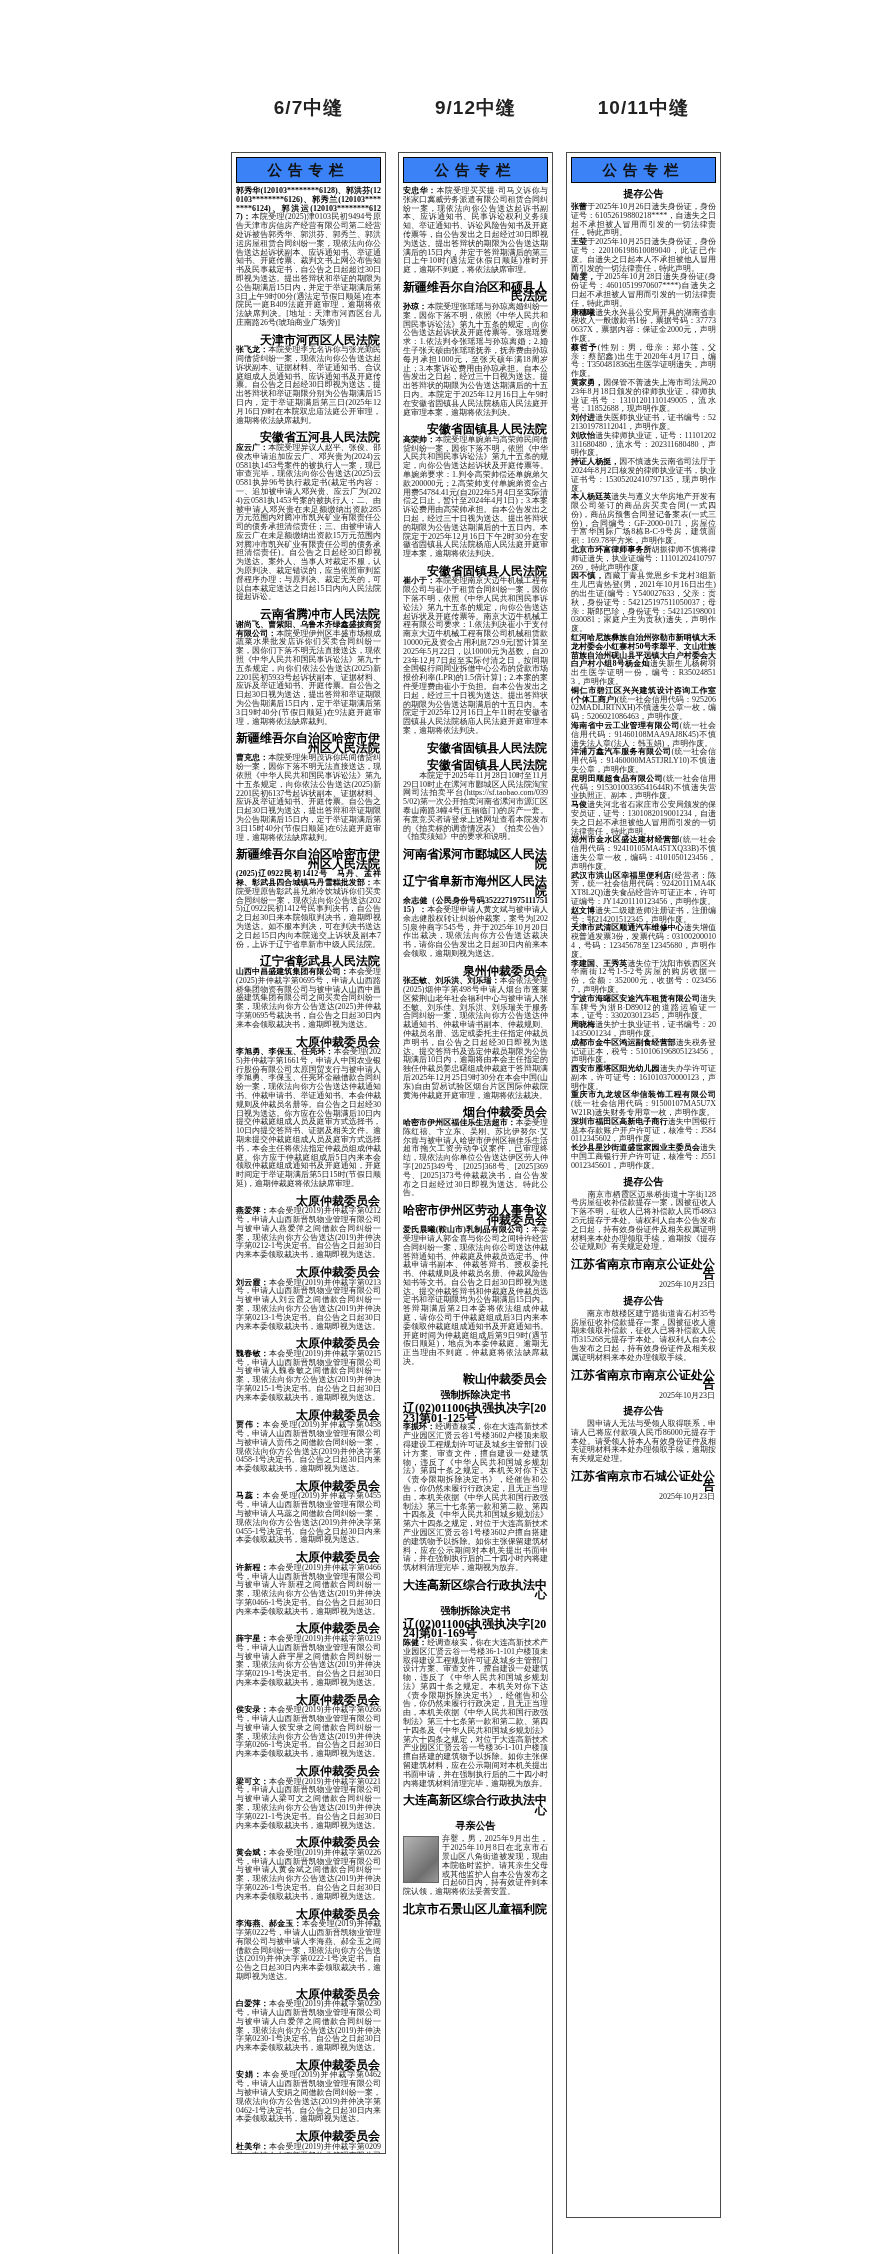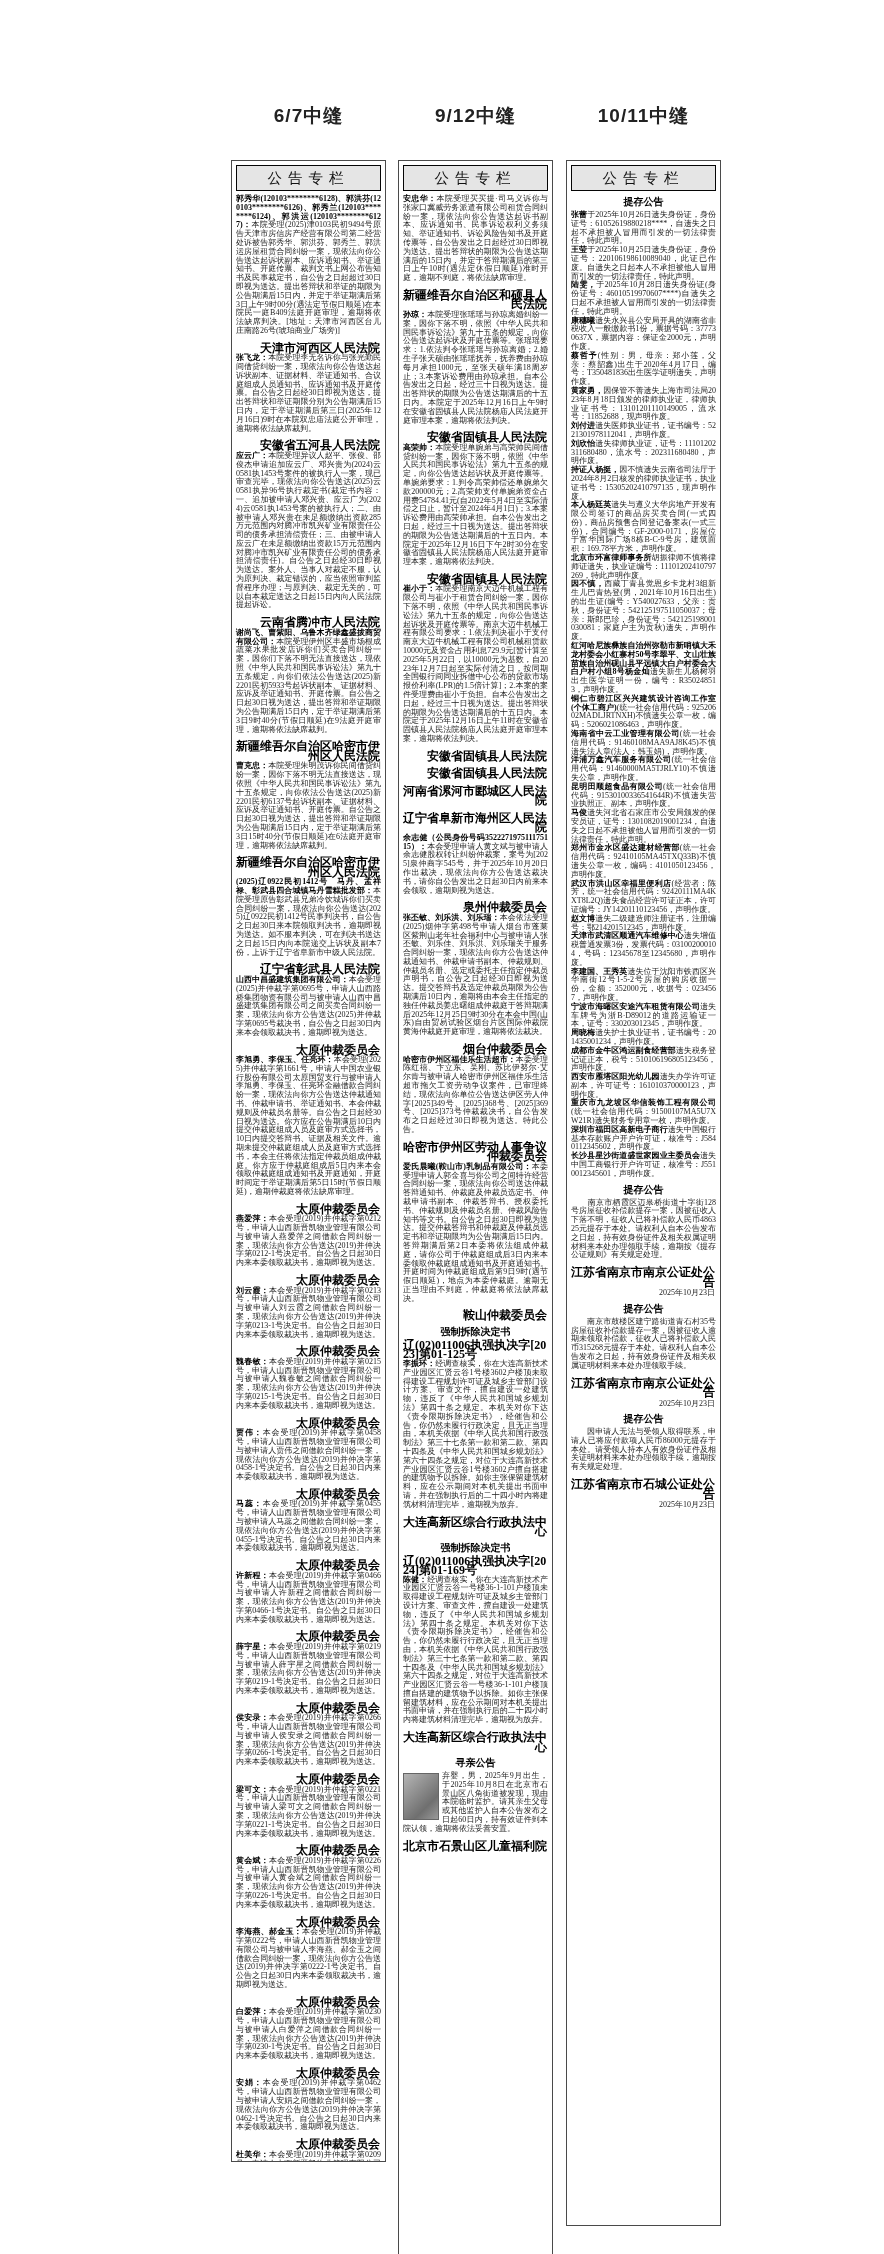--- a/index.html
+++ b/index.html
@@ -1,24 +1,24 @@
 <!DOCTYPE html>
 <html><head>
 <meta charset="utf-8">
 <style>
   html,body{margin:0;padding:0;background:#ffffff;}
   body{width:884px;height:2254px;position:relative;overflow:hidden;
        font-family:"Liberation Serif","DejaVu Serif",serif;color:#1f1f1f;}
-  .col{position:absolute;top:160px;width:155px;}
+  .col{position:absolute;top:152px;width:155px;}
   .col-title{position:absolute;top:-57px;left:0;width:100%;text-align:center;
        font-family:"Liberation Sans","DejaVu Sans",sans-serif;
        font-weight:bold;font-size:19px;color:#222;letter-spacing:1px;}
   .box{border:1px solid #4a4a4a;padding:3px 4px 5px;overflow:hidden;background:#fff;}
-  .banner{border:1px solid #050505;background:#e5e5e5;text-align:center;
-       font-weight:normal;font-size:14.5px;letter-spacing:6px;padding:3px 0 2px;
+  .banner{border:1px solid #050505;background:#3b82f6;text-align:center;
+       font-weight:bold;font-size:14.5px;letter-spacing:6px;padding:3px 0 2px;
        margin:1px 0 4px;color:#111;}
   .notice{font-size:8px;line-height:8.8px;text-align:justify;text-justify:inter-ideograph;
        margin:0;word-break:break-all;color:#222;}
   .notice b{color:#000;}
   .sig{font-size:12px;line-height:9.5px;font-weight:bold;text-align:right;
        margin:8px 1px 1px 0;color:#000;}
   .sec-h{font-size:10px;font-weight:bold;text-align:center;margin:4px 0 2px;color:#000;}
   .case-no{font-size:12px;font-weight:bold;line-height:9.5px;margin:0;word-break:break-all;color:#000;}
   .date-line{font-size:8px;line-height:9.5px;text-align:right;margin:0 1px 3px 0;color:#222;}
   .photo{float:left;width:34px;height:45px;margin:1px 3px 1px 0;border:1px solid #666;
@@ -84,20 +84,21 @@
         <div class="banner">公告专栏</div>
         <p class="notice"><b>安忠华：</b>本院受理买买提·司马义诉你与张家口冀威劳务派遣有限公司租赁合同纠纷一案，现依法向你公告送达起诉书副本、应诉通知书、民事诉讼权利义务须知、举证通知书、诉讼风险告知书及开庭传票等，自公告发出之日起经过30日即视为送达。提出答辩状的期限为公告送达期满后的15日内，并定于答辩期满后的第三日上午10时(遇法定休假日顺延)准时开庭，逾期不到庭，将依法缺席审理。</p>
         <div class="sig">新疆维吾尔自治区和硕县人民法院</div>
         <p class="notice"><b>孙琼：</b>本院受理张瑶瑶与孙琼离婚纠纷一案，因你下落不明，依照《中华人民共和国民事诉讼法》第九十五条的规定，向你公告送达起诉状及开庭传票等。张瑶瑶要求：1.依法判令张瑶瑶与孙琼离婚；2.婚生子张天硕由张瑶瑶抚养，抚养费由孙琼每月承担1000元，至张天硕年满18周岁止；3.本案诉讼费用由孙琼承担。自本公告发出之日起，经过三十日视为送达。提出答辩状的期限为公告送达期满后的十五日内。本院定于2025年12月16日上午9时在安徽省固镇县人民法院杨庙人民法庭开庭审理本案，逾期将依法判决。</p>
         <div class="sig">安徽省固镇县人民法院</div>
         <p class="notice"><b>高荣帅：</b>本院受理单婉弟与高荣帅民间借贷纠纷一案，因你下落不明，依照《中华人民共和国民事诉讼法》第九十五条的规定，向你公告送达起诉状及开庭传票等。单婉弟要求：1.判令高荣帅偿还单婉弟欠款200000元；2.高荣帅支付单婉弟资金占用费54784.41元(自2022年5月4日至实际清偿之日止，暂计至2024年4月1日)；3.本案诉讼费用由高荣帅承担。自本公告发出之日起，经过三十日视为送达。提出答辩状的期限为公告送达期满后的十五日内。本院定于2025年12月16日下午2时30分在安徽省固镇县人民法院杨庙人民法庭开庭审理本案，逾期将依法判决。</p>
         <div class="sig">安徽省固镇县人民法院</div>
         <p class="notice"><b>崔小于：</b>本院受理南京大迈牛机械工程有限公司与崔小于租赁合同纠纷一案，因你下落不明，依照《中华人民共和国民事诉讼法》第九十五条的规定，向你公告送达起诉状及开庭传票等。南京大迈牛机械工程有限公司要求：1.依法判决崔小于支付南京大迈牛机械工程有限公司机械租赁款10000元及资金占用利息729.9元[暂计算至2025年5月22日，以10000元为基数，自2023年12月7日起至实际付清之日，按同期全国银行间同业拆借中心公布的贷款市场报价利率(LPR)的1.5倍计算]；2.本案的案件受理费由崔小于负担。自本公告发出之日起，经过三十日视为送达。提出答辩状的期限为公告送达期满后的十五日内。本院定于2025年12月16日上午11时在安徽省固镇县人民法院杨庙人民法庭开庭审理本案，逾期将依法判决。</p>
         <div class="sig">安徽省固镇县人民法院</div>
         <div class="sig">安徽省固镇县人民法院</div>
+        <p class="notice">　　本院定于2025年11月28日10时至11月29日10时止在漯河市郾城区人民法院淘宝网司法拍卖平台(https://sf.taobao.com/0395/02)第一次公开拍卖河南省漯河市源汇区泰山南路3幢4号(五福临门)的房产一套。有意竞买者请登录上述网址查看本院发布的《拍卖标的调查情况表》《拍卖公告》《拍卖须知》中的要求和说明。</p>
         <div class="sig">河南省漯河市郾城区人民法院</div>
         <div class="sig">辽宁省阜新市海州区人民法院</div>
         <p class="notice"><b>余志健（公民身份号码352227197511175115）：</b>本会受理申请人黄文斌与被申请人余志健股权转让纠纷仲裁案，案号为[2025]泉仲商字545号，并于2025年10月20日作出裁决，现依法向你方公告送达裁决书，请你自公告发出之日起30日内前来本会领取，逾期则视为送达。</p>
         <div class="sig">泉州仲裁委员会</div>
         <p class="notice"><b>张丕敏、刘乐洪、刘乐瑞：</b>本会依法受理(2025)烟仲字第498号申请人烟台市蓬莱区紫荆山老年社会福利中心与被申请人张丕敏、刘乐佳、刘乐洪、刘乐瑞关于服务合同纠纷一案，现依法向你方公告送达仲裁通知书、仲裁申请书副本、仲裁规则、仲裁员名册、选定或委托主任指定仲裁员声明书，自公告之日起经30日即视为送达。提交答辩书及选定仲裁员期限为公告期满后10日内，逾期将由本会主任指定的独任仲裁员姜忠曙组成仲裁庭于答辩期满后2025年12月25日9时30分在本会中国(山东)自由贸易试验区烟台片区国际仲裁院黄海仲裁庭开庭审理，逾期将依法裁决。</p>
         <div class="sig">烟台仲裁委员会</div>
         <p class="notice"><b>哈密市伊州区福佳乐生活超市：</b>本委受理陈红禧、卞立东、吴刚、苏比伊努尔·艾尔肯与被申请人哈密市伊州区福佳乐生活超市拖欠工资劳动争议案件，已审理终结，现依法向你单位公告送达伊区劳人仲字[2025]349号、[2025]368号、[2025]369号、[2025]373号仲裁裁决书，自公告发布之日起经过30日即视为送达。特此公告。</p>
         <div class="sig">哈密市伊州区劳动人事争议仲裁委员会</div>
         <p class="notice"><b>爱氏晨曦(鞍山市)乳制品有限公司：</b>本委受理申请人郭金喜与你公司之间特许经营合同纠纷一案，现依法向你公司送达仲裁答辩通知书、仲裁庭及仲裁员选定书、仲裁申请书副本、仲裁答辩书、授权委托书、仲裁规则及仲裁员名册、仲裁风险告知书等文书。自公告之日起30日即视为送达。提交仲裁答辩书和仲裁庭及仲裁员选定书和举证期限均为公告期满后15日内。答辩期满后第2日本委将依法组成仲裁庭，请你公司于仲裁庭组成后3日内来本委领取仲裁庭组成通知书及开庭通知书。开庭时间为仲裁庭组成后第9日9时(遇节假日顺延)，地点为本委仲裁庭。逾期无正当理由不到庭，仲裁庭将依法缺席裁决。</p>
         <div class="sig">鞍山仲裁委员会</div>

